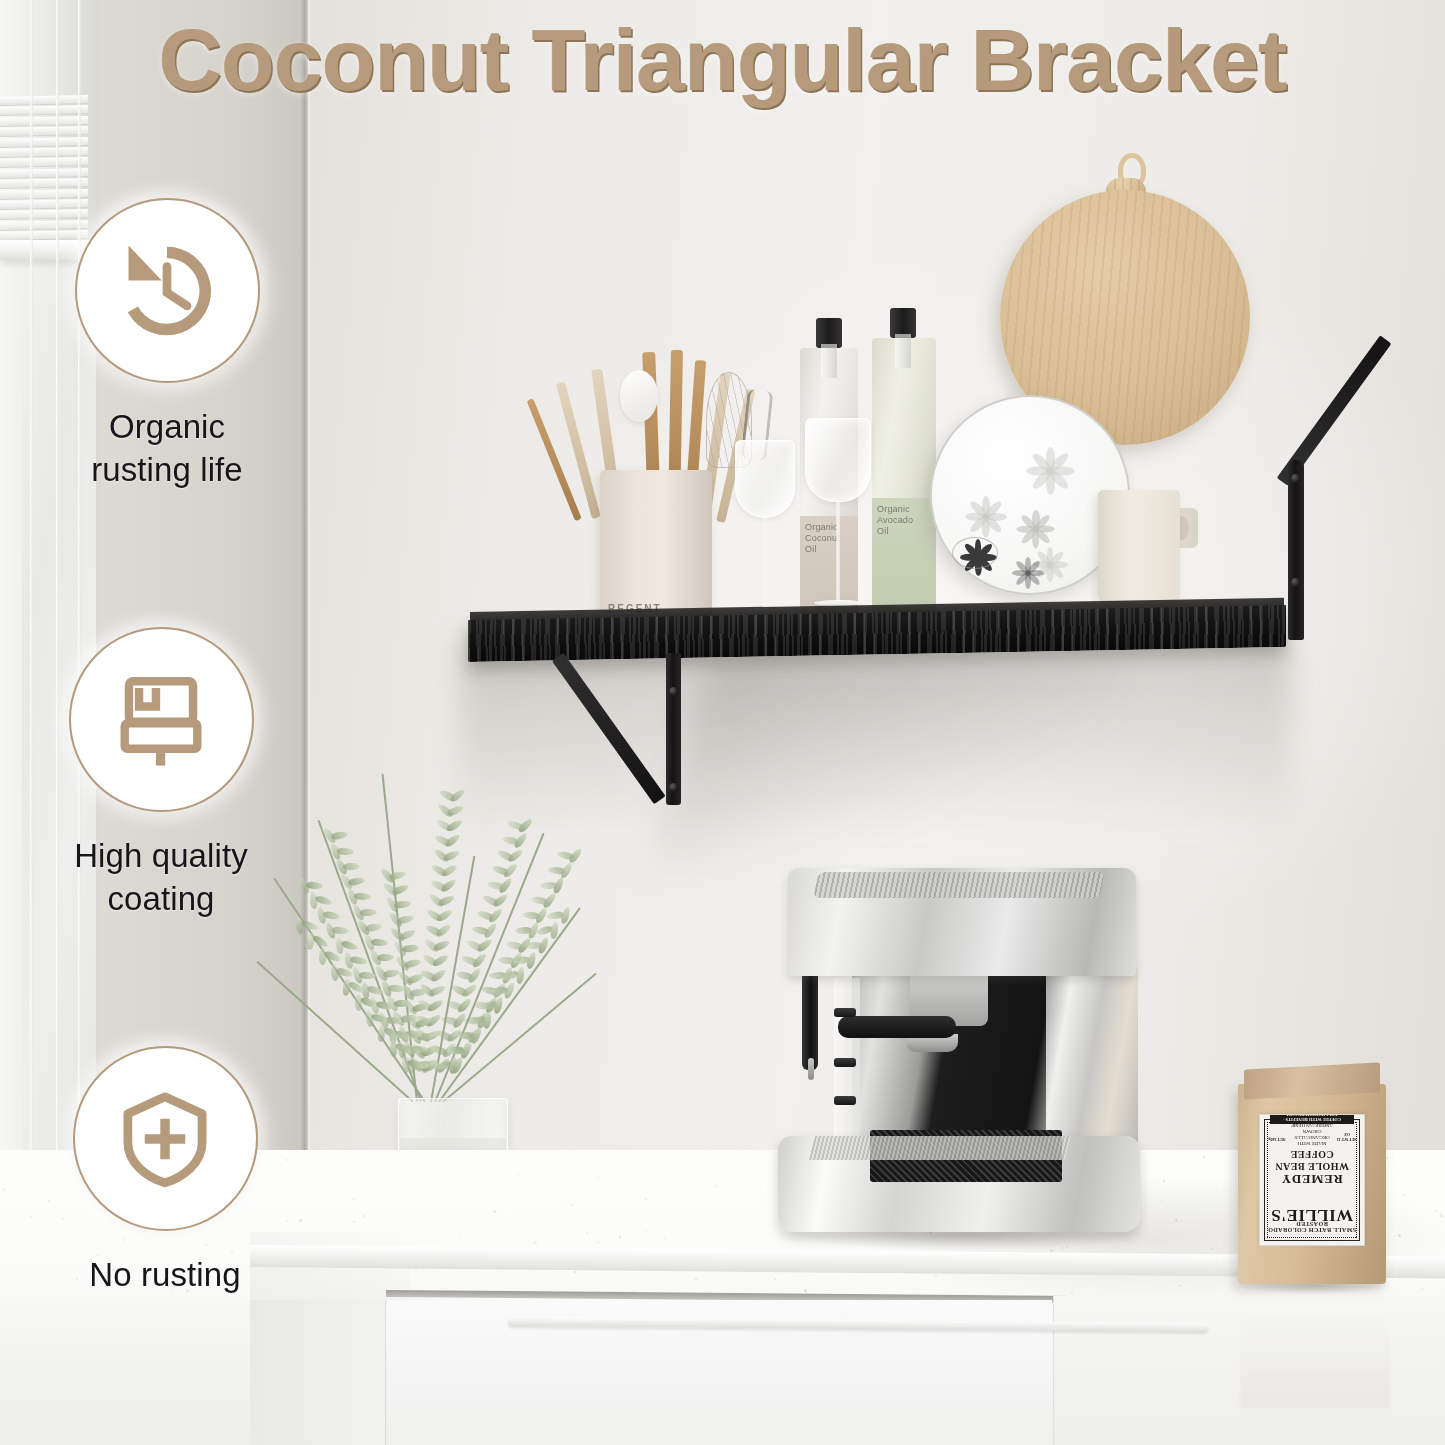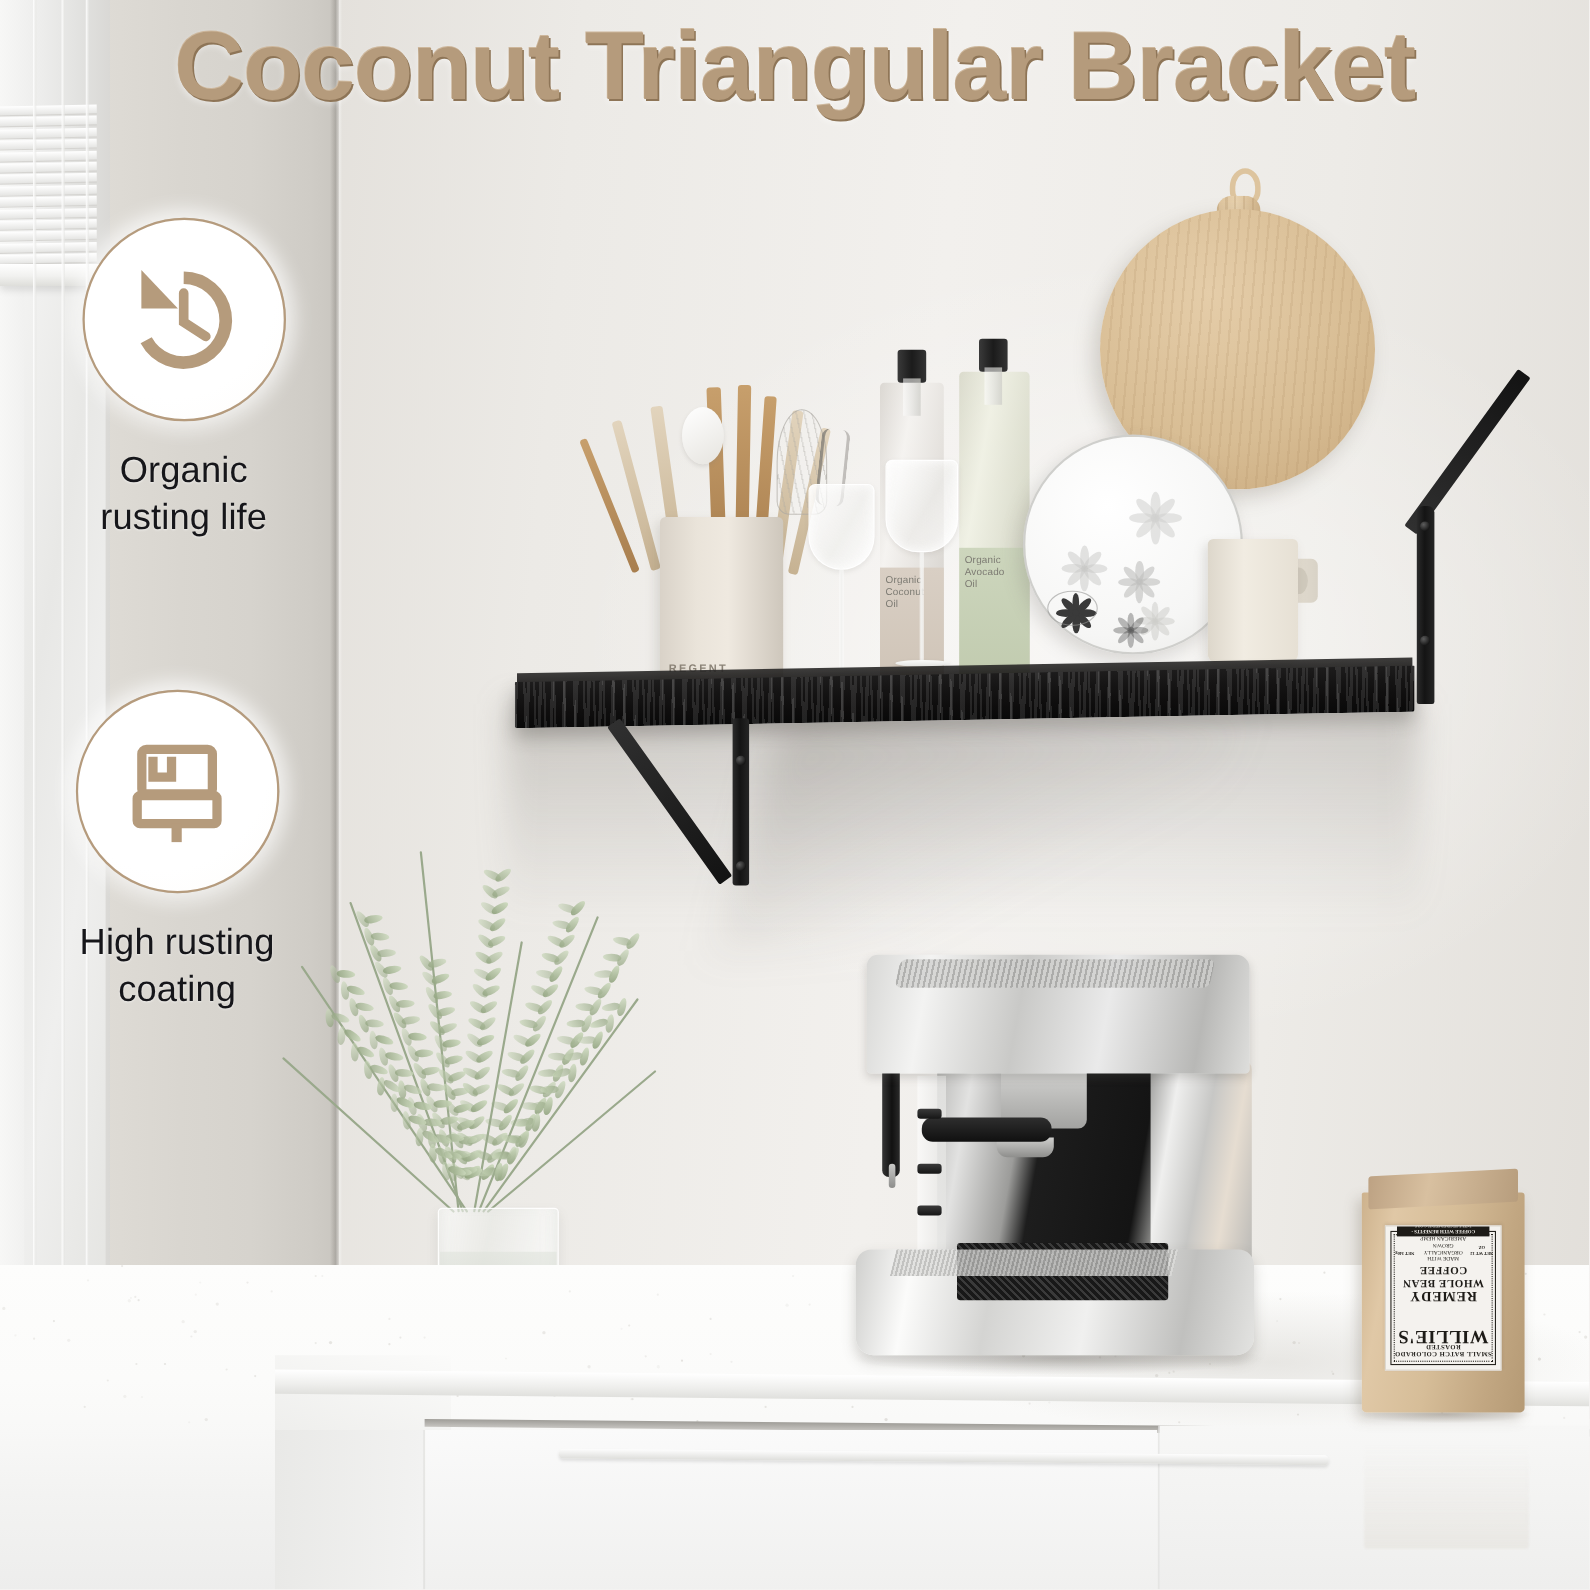--- a/index.html
+++ b/index.html
@@ -1035,19 +1035,32 @@
       <span>
         <svg width="108" height="108" viewBox="0 0 64 64" fill="none">
           <rect x="13" y="9" width="38" height="24" rx="2.5" stroke="#b59b7c" stroke-width="5"></rect>
           <path d="M19 13 L19 24 L29 24 L29 13" stroke="#b59b7c" stroke-width="5" fill="none"></path>
           <rect x="10.5" y="34" width="43" height="15" rx="1.5" stroke="#b59b7c" stroke-width="5"></rect>
           <rect x="29" y="49" width="5.5" height="10" fill="#b59b7c"></rect>
         </svg>
       </span>
     </div>
     <div class="flabel">
-      <div>High rusting</div>
+      <div>High quality</div>
       <div>coating</div>
     </div>
   </div>
 
+  <div class="feature" id="feature-2">
+    <div class="badge">
+      <span>
+        <svg width="108" height="108" viewBox="0 0 64 64" fill="none">
+          <path d="M32 7 L54 17 L54 34 C54 46 43 54.5 32 58 C21 54.5 10 46 10 34 L10 17 Z" stroke="#b59b7c" stroke-width="5.2" stroke-linejoin="round" fill="none"></path>
+          <path d="M32 20 L32 44 M20 32 L44 32" stroke="#b59b7c" stroke-width="5.6" stroke-linecap="butt"></path>
+        </svg>
+      </span>
+    </div>
+    <div class="flabel">
+      <div>No rusting</div>
+    </div>
+  </div>
 
 </div>
 
 </body></html>

